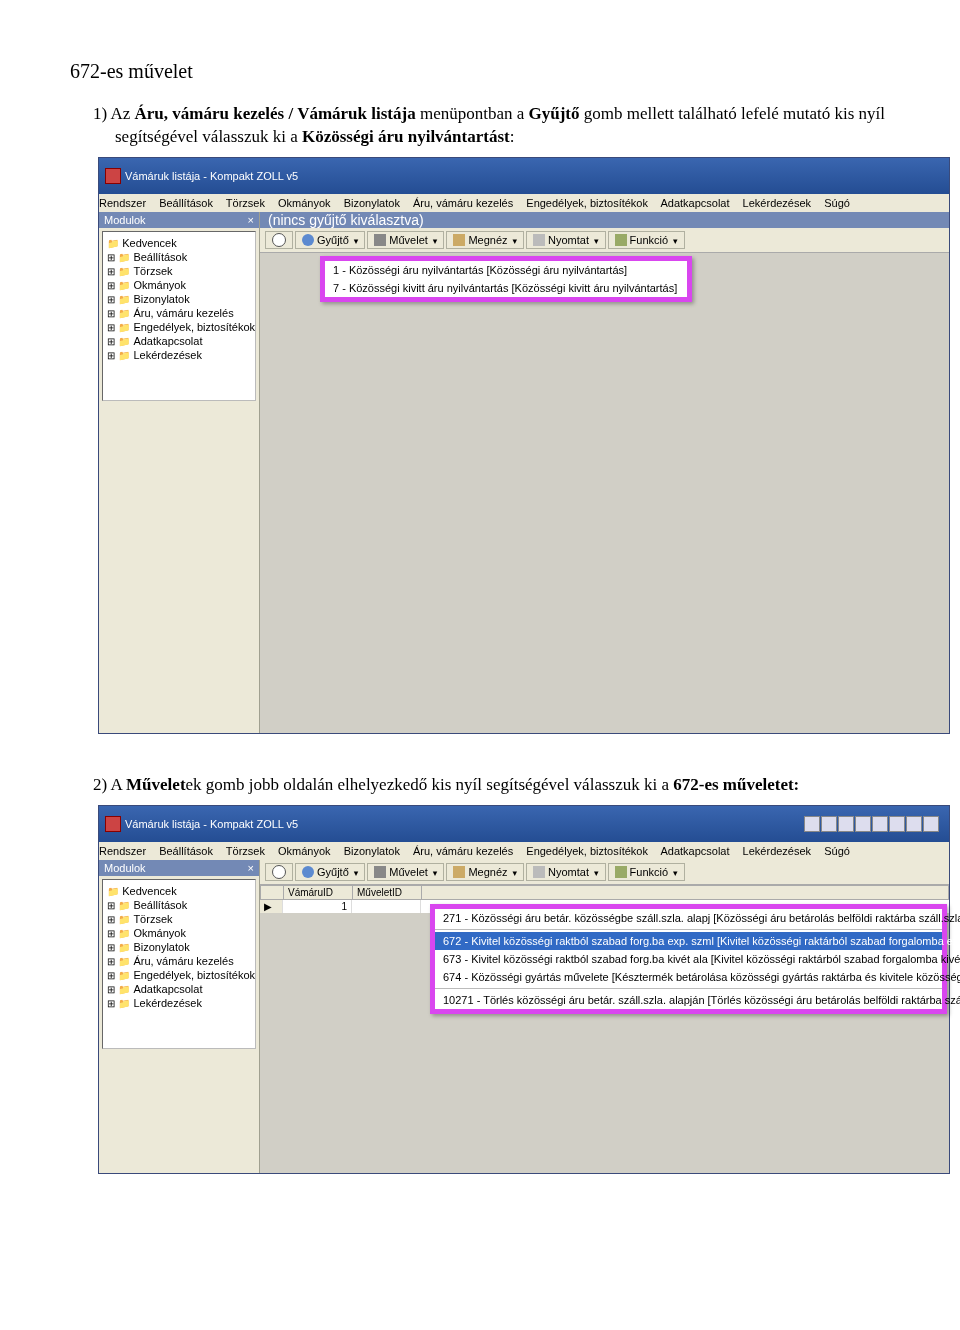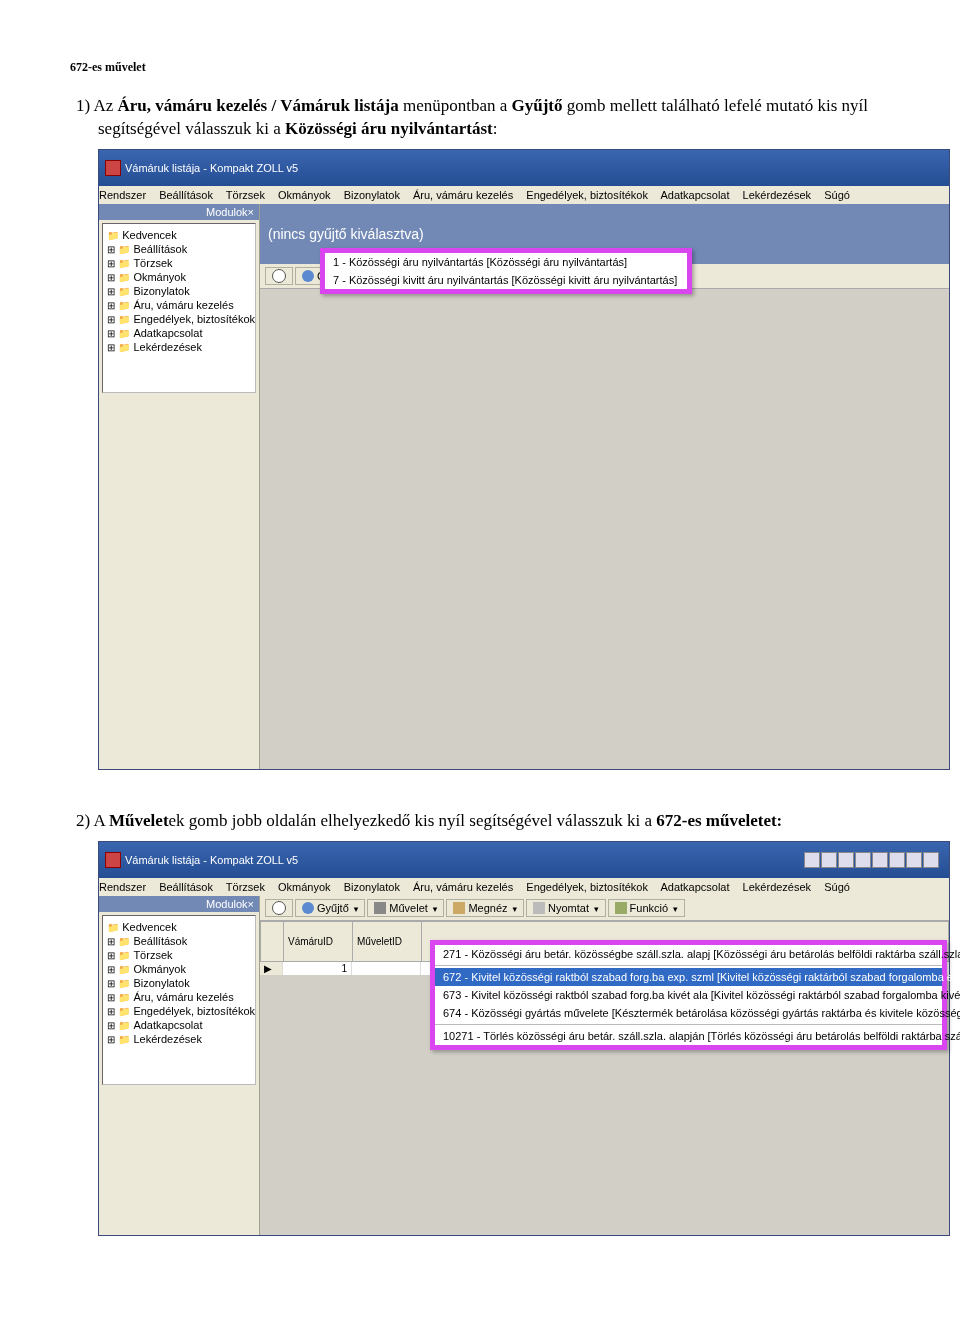--- a/index.html
+++ b/index.html
@@ -6,26 +6,26 @@
     font-family: "Times New Roman", serif;
     font-size: 17px;
     margin: 0;
     padding: 60px 70px;
     background: #fff;
     color: #000;
     width: 960px;
     box-sizing: border-box;
   }
   h1 {
-    font-size: 12px;
-    font-weight: bold;
+    font-size: 20px;
+    font-weight: normal;
     margin: 0 0 20px 0;
   }
   .para {
-    margin: 8px 0 8px 0;
+    margin: 8px 0 8px 17px;
     line-height: 1.35;
   }
   .indent {
     padding-left: 28px;
     text-indent: -22px;
   }
   .bold { font-weight: bold; }
 
   
   .win {
@@ -61,21 +61,21 @@
   }
   .sidebar {
     width: 160px;
     background: #ece9d8;
     border-right: 1px solid #a0a090;
   }
   .sidebar .hdr {
     background: #7389b5;
     color: #fff;
     padding: 2px 5px;
-    display:flex; justify-content:flex-end;
+    display:flex; justify-content:space-between;
   }
   .tree {
     padding: 4px 2px;
     background:#fff;
     margin:3px;
     border:1px inset #bbb;
     min-height:160px;
   }
   .tree .node {
     padding: 1px 2px;
@@ -88,21 +88,21 @@
   .tree .root::before { content: "📁 "; }
 
   .content {
     flex: 1;
     background: #d1cfc6;
     position: relative;
   }
   .header2 {
     background:#7389b5;
     color:#fff;
-    padding:22px 8px;
+    padding:0 8px;
     font-size:14px;
   }
   .toolbar {
     background:#ece9d8;
     padding:3px 5px;
     display:flex;
     gap:2px;
     border-bottom:1px solid #aaa;
   }
   .tb-btn {
@@ -139,21 +139,21 @@
 
   
   .win.s2 { width: 850px; }
   .win.s2 .header2 { font-size:13px; }
   .win.s2 .gridhdr {
     background:#ece9d8;
     border:1px solid #aaa;
     display:flex;
     font-size:10px;
   }
-  .gridhdr .c { border-right:1px solid #aaa; padding:14px 4px; }
+  .gridhdr .c { border-right:1px solid #aaa; padding:1px 4px; }
   .gridrow { display:flex; font-size:10px; background:#fff; }
   .gridrow .c { border-right:1px solid #ddd; padding:1px 4px; }
   .win.s2 .filler { height: 260px; }
 
   .tb-icons-right {
     margin-left:auto; display:flex; gap:1px; padding-right:4px;
   }
   .tb-icons-right .sq{width:14px;height:14px;border:1px solid #888;background:#dde;}
 </style>
 </head>

